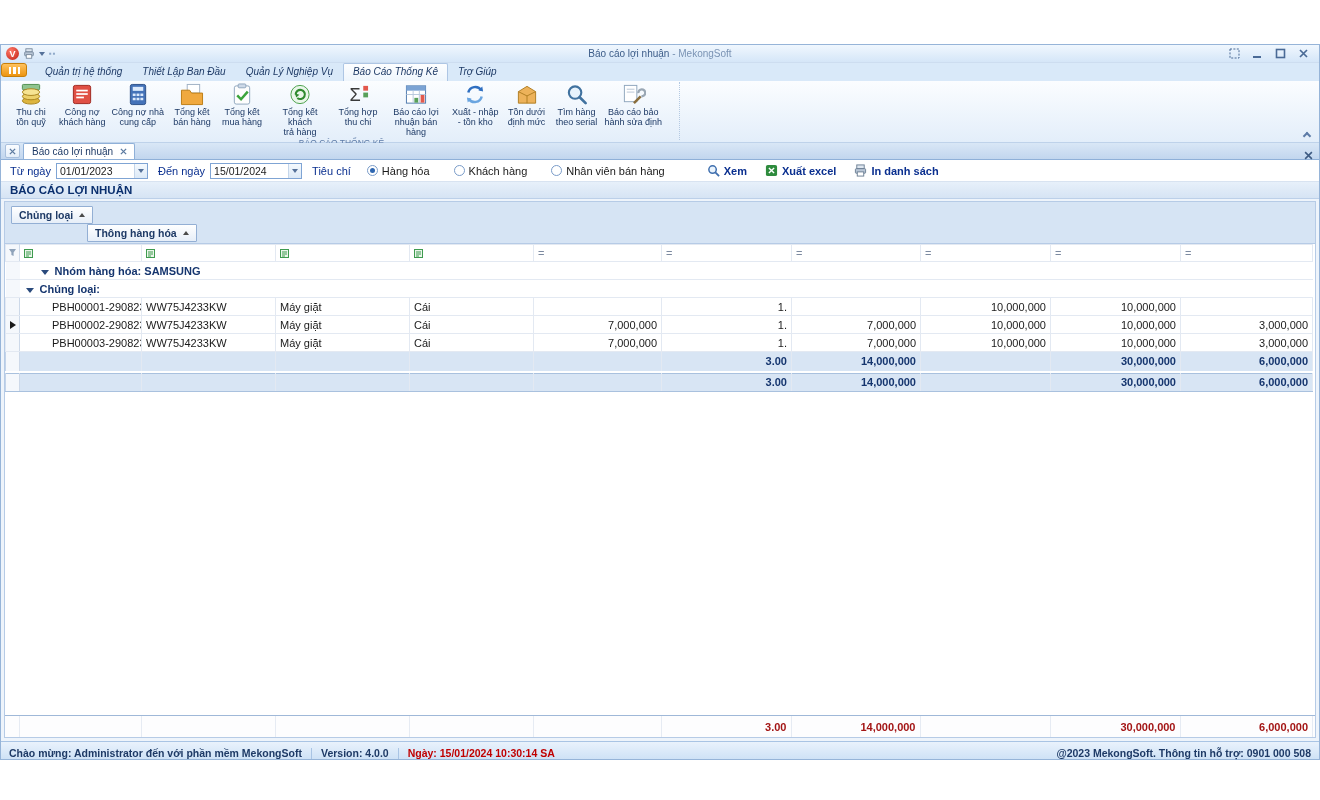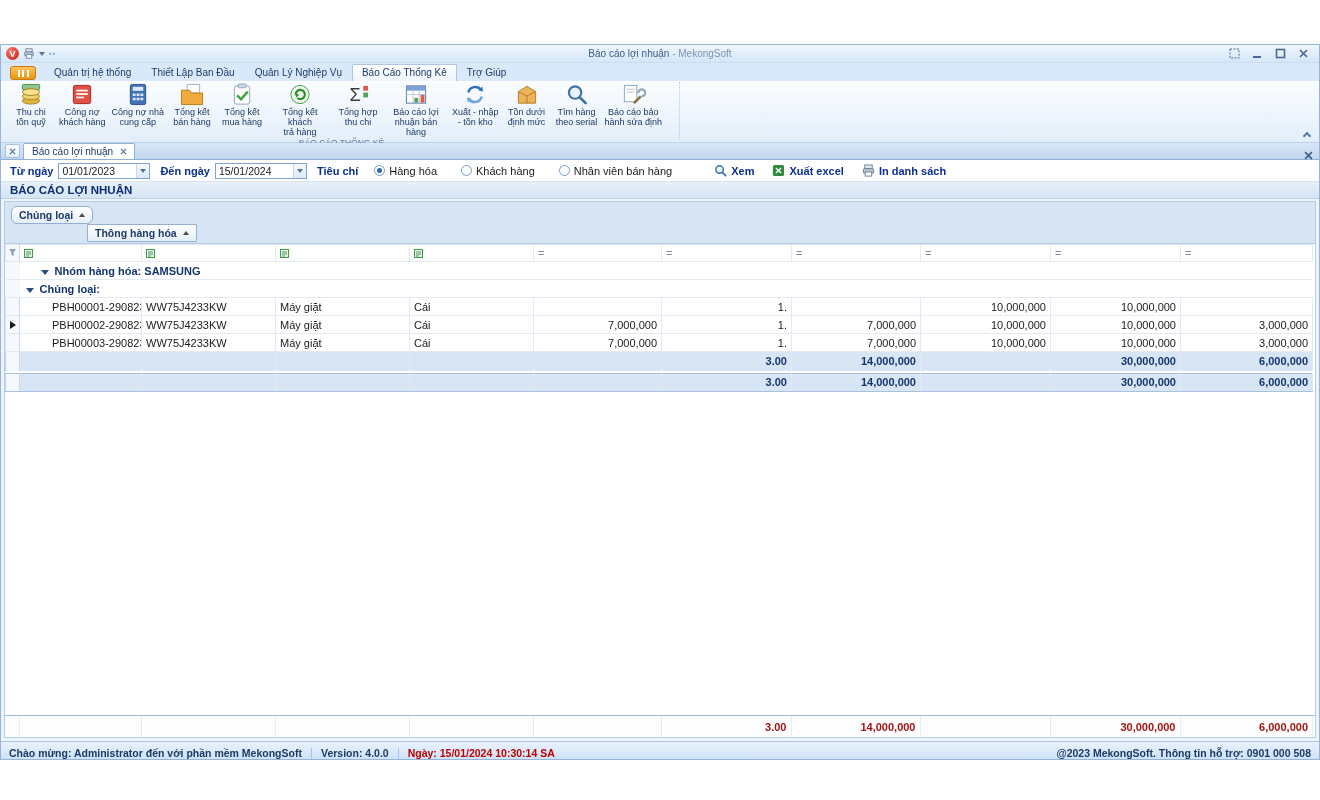--- a/index.html
+++ b/index.html
@@ -21,22 +21,22 @@
   .qat svg { display:block; }
   .caret-down { width:0;height:0;border-left:3px solid transparent;border-right:3px solid transparent;
                 border-top:4px solid #55719a; display:inline-block; }
   .qat-sep { color:#8fa9c9; font-size:8px; letter-spacing:1px; }
   .win-title { position:absolute; left:0; right:0; text-align:center; font-size:10px; color:#3c5c88; }
   .win-title .app { color:#7a93b4; }
   .win-controls { margin-left:auto; display:flex; align-items:center; gap:12px; padding-right:10px; z-index:2; }
   .win-controls svg { display:block; }
 
   
-  .ribbon-tabs { height:18px; flex:0 0 18px; background:#d9e9f9; display:flex; align-items:flex-end;
-                 padding-left:9px; }
+  .ribbon-tabs { height:18px; flex:0 0 18px; background:#d9e9f9; display:flex; 
+                 padding-left:0;font-style:italic; }
   .app-btn { width:26px; height:14px; margin:0 8px 1px 0; border-radius:3px;
              background:linear-gradient(#ffc25e,#ec9410); border:1px solid #c87f08;
              display:flex; align-items:center; justify-content:center; }
   .app-btn i { width:11px; height:7px; display:block;
                background:repeating-linear-gradient(90deg,#fff 0 2px, rgba(255,255,255,0) 2px 4.5px); }
   .rtab { font-size:10px; color:#1e3a66; padding:2px 9px 3px; border:1px solid transparent;
           border-bottom:none; border-radius:2px 2px 0 0; white-space:nowrap; }
   .rtab.active { background:linear-gradient(#fdfeff,#eef5fc); border-color:#aec6e4; }
 
   
@@ -62,21 +62,21 @@
                 background:linear-gradient(#fbfdff,#e4eef9); border-radius:2px;
                 display:flex; align-items:center; justify-content:center; }
   .doc-tab { background:#fff; border:1px solid #8fb0d8; border-bottom:none;
              border-radius:2px 2px 0 0; font-size:10px; color:#1e3a66;
              padding:2px 7px 2px 8px; display:flex; align-items:center; gap:7px; }
   .doc-x-right { position:absolute; right:6px; top:3px; }
 
   
   .filter-bar { height:22px; flex:0 0 22px; background:#fff; border-bottom:1px solid #d8e3f1;
                 display:flex; align-items:center; font-size:11px; padding:0 9px; }
-  .flabel { color:#0a2f8f; font-weight:bold; white-space:nowrap; }
+  .flabel { color:#0a2f8f; font-weight:normal; white-space:nowrap; }
   .combo { width:92px; height:16px; margin:0 10px 0 5px; border:1px solid #7fa4d4; background:#fff;
            display:flex; align-items:center; font-size:10.5px; color:#222; }
   .combo .val { padding-left:3px; flex:1; }
   .combo .btn { width:13px; height:100%; border-left:1px solid #c5d6ea;
                 background:linear-gradient(#f4f9fe,#dcE9f7); display:flex; align-items:center; justify-content:center; }
   .radio { display:flex; align-items:center; gap:4px; margin-right:24px; color:#1a1a1a; white-space:nowrap; }
   .radio .dot { width:11px; height:11px; border-radius:50%; border:1px solid #7a9cc9; background:#fff; position:relative; flex:0 0 11px; }
   .radio.checked .dot::after { content:""; position:absolute; inset:2px; border-radius:50%; background:#2f67b1; }
   .action { display:flex; align-items:center; gap:4px; color:#0a2f8f; font-weight:bold; margin-left:18px; white-space:nowrap; }
   .action svg { display:block; }
@@ -86,21 +86,21 @@
                   border-bottom:1px solid #bcd0e9; color:#0a2f6e; font-weight:bold; font-size:11.5px;
                   display:flex; align-items:center; padding-left:9px; }
 
   
   .grid-area { flex:1; margin:2px 3px 3px; border:1px solid #b6cbe6; background:#fff;
                display:flex; flex-direction:column; min-height:0; }
   .group-panel { height:42px; flex:0 0 42px; background:#d6e4f4; border-bottom:1px solid #b6cbe6; position:relative; }
   .chip { position:absolute; height:18px; border:1px solid #93afd4; border-radius:1px;
           background:linear-gradient(#ffffff,#e6eef8); font-size:10.5px; font-weight:bold; color:#1e3a66;
           display:flex; align-items:center; padding:0 7px; }
-  .chip1 { left:6px; top:4px;border-radius:6px; } .chip2 { left:82px; top:22px; }
+  .chip1 { left:6px; top:4px; } .chip2 { left:82px; top:22px; }
   .tri-up { width:0; height:0; border-left:3.5px solid transparent; border-right:3.5px solid transparent;
             border-bottom:4.5px solid #4a4a4a; display:inline-block; margin-left:6px; }
 
   table.grid { border-collapse:collapse; table-layout:fixed; width:1308px; font-size:11px; }
   .grid th { height:17px; background:linear-gradient(#f7fafd,#e5edf7); border:1px solid #c6d5e8;
              border-top:none; color:#1e3a66; font-weight:bold; text-align:left; padding:1px 4px;
              font-size:11px; white-space:nowrap; overflow:hidden; }
   .grid td { height:18px; border:1px solid #e3e9f2; padding:1px 4px; white-space:nowrap; overflow:hidden; color:#1a1a1a; }
   .grid td.ind { background:#f5f8fc; border-right:1px solid #cdd9e9; padding:0 2px; text-align:center; }
   .grid tr.filter td { height:17px; }

